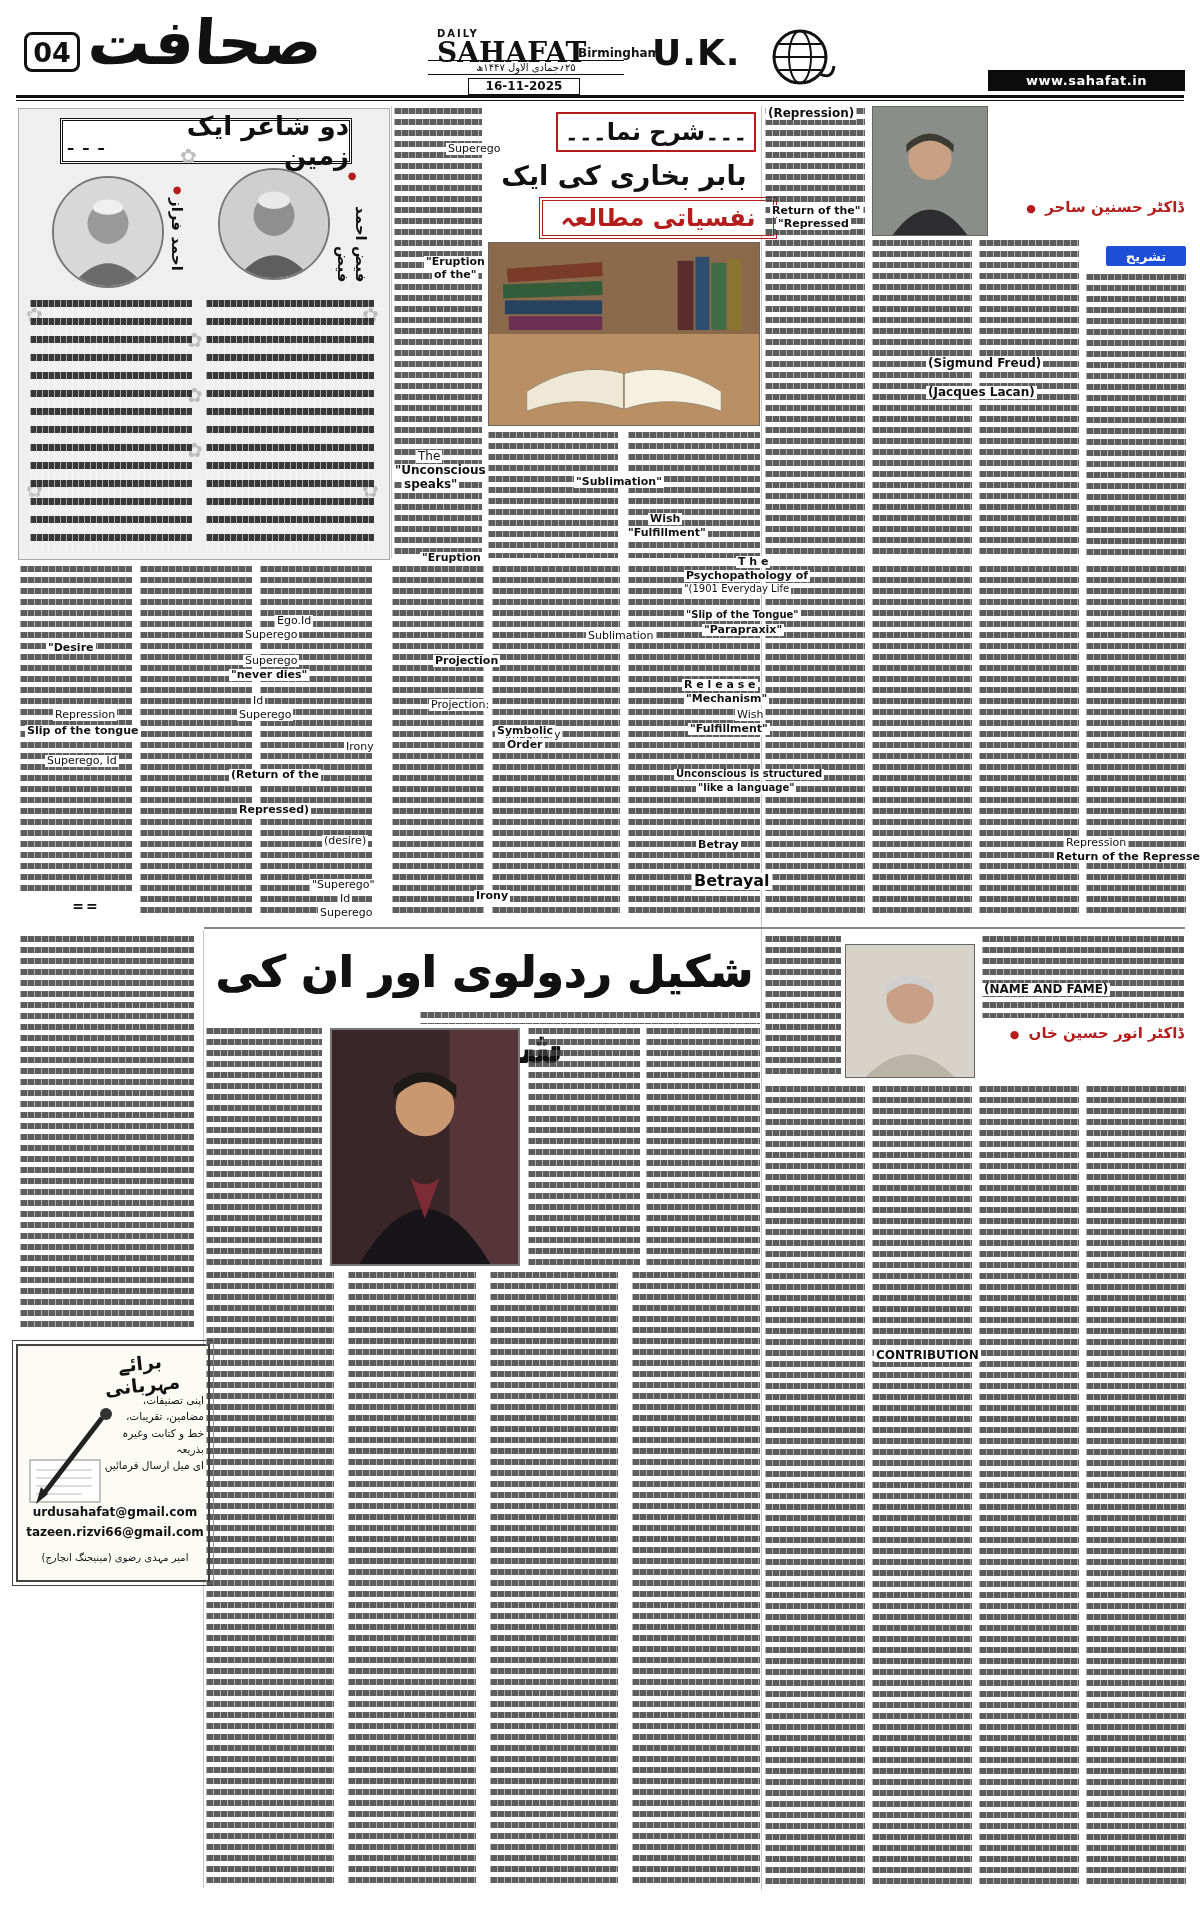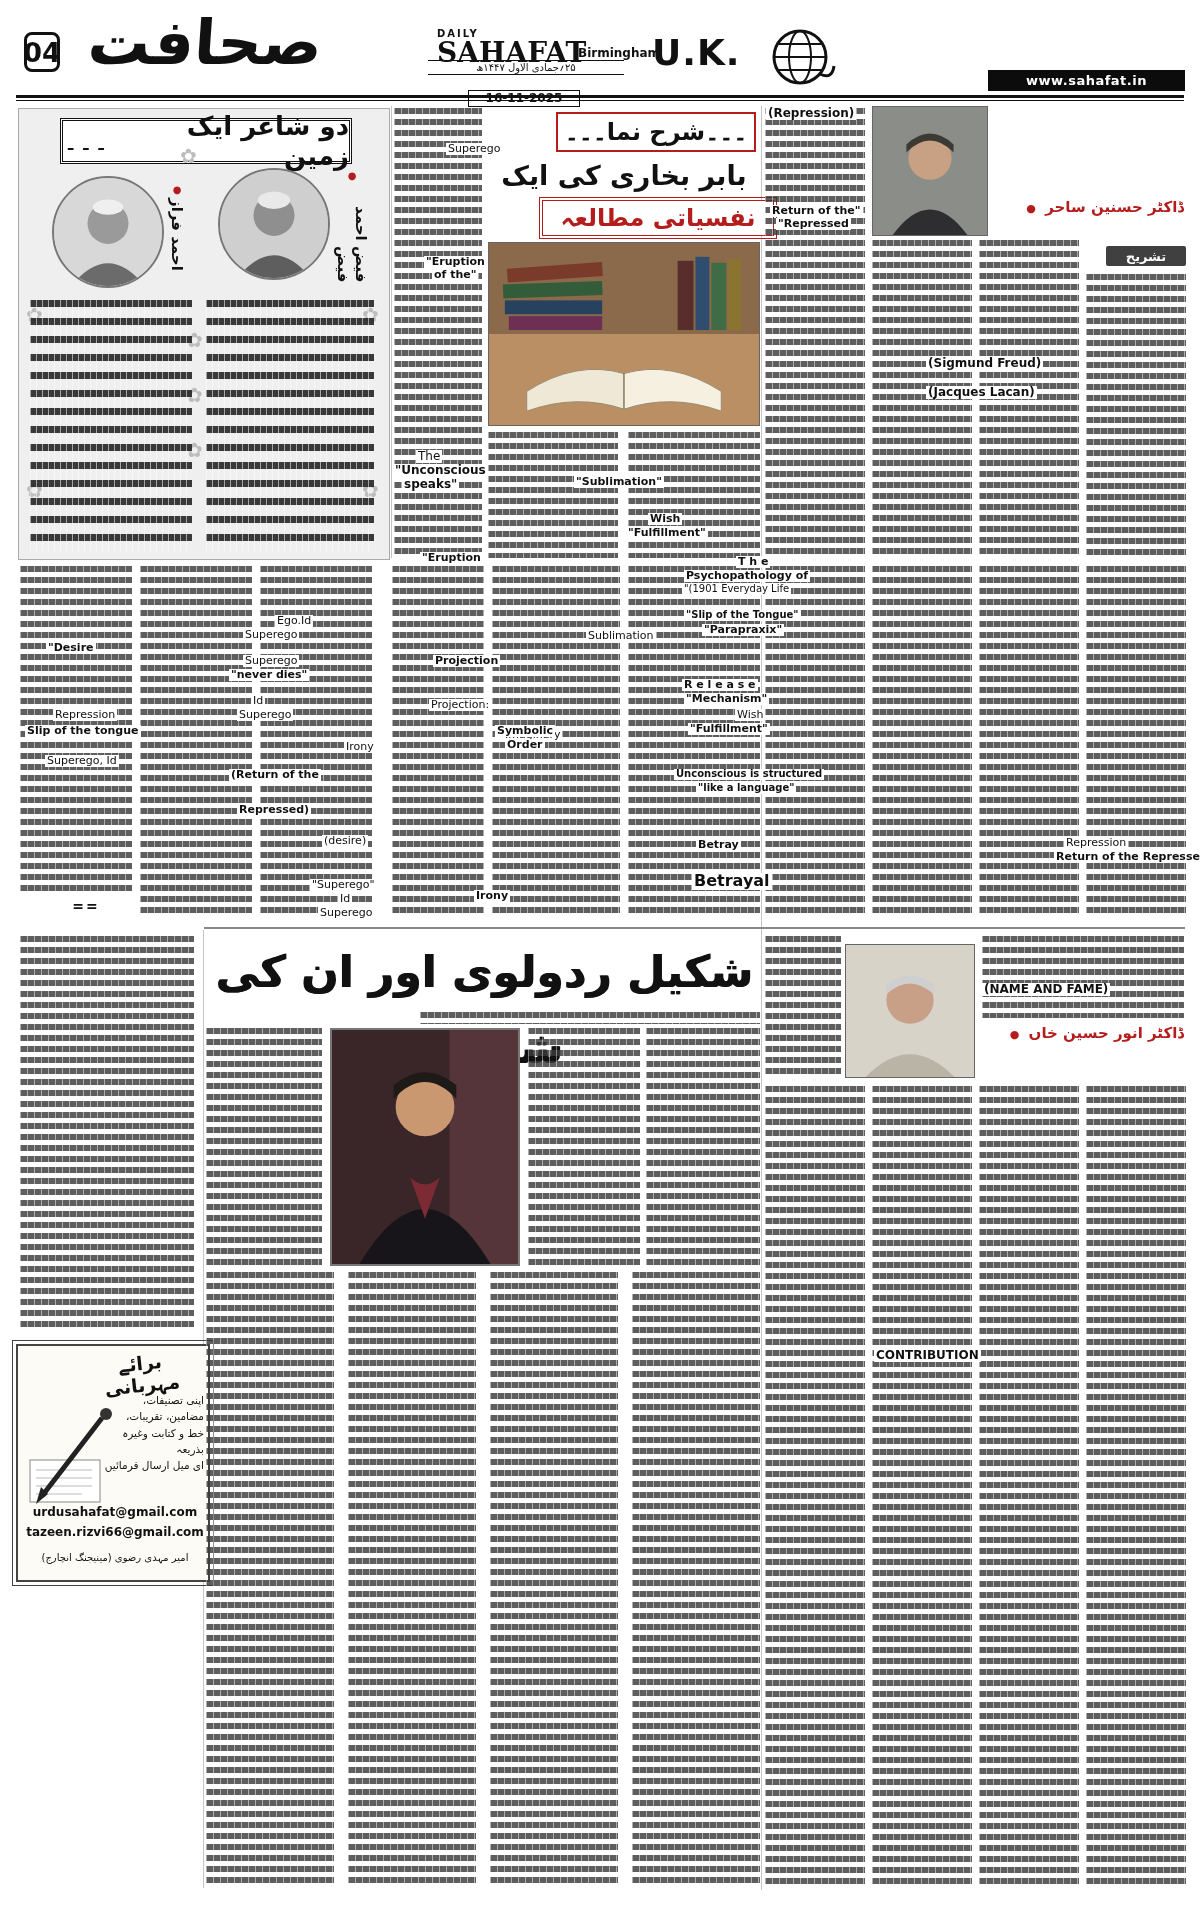--- a/index.html
+++ b/index.html
@@ -28,47 +28,47 @@
   .photo-frame svg{display:block;width:100%;height:100%;}
   .red{color:#b51d1d;}
   .headline-box{position:absolute;background:#fff;border:3px double #111;display:flex;
                 align-items:center;justify-content:center;font-weight:800;}
   .kicker-box{position:absolute;background:#fff;border:2px solid #b51d1d;display:flex;
               align-items:center;justify-content:center;font-weight:800;}
   .subhead-box{position:absolute;background:#fff;border:1px solid #b51d1d;outline:1px solid #b51d1d;
                outline-offset:2px;display:flex;align-items:center;justify-content:center;font-weight:800;}
   .author-name{position:absolute;direction:rtl;text-align:right;font-weight:800;color:#b51d1d;font-size:15px;}
   .author-name .dot{font-size:11px;margin-right:4px;}
-  .section-bar{position:absolute;background:#404040;color:#fff;display:flex;align-items:center;
+  .section-bar{position:absolute;background:#1d4ed8;color:#fff;display:flex;align-items:center;
                justify-content:center;font-weight:700;font-size:13px;border-radius:2px;}
   .poet-label{position:absolute;display:flex;flex-direction:column;align-items:center;gap:3px;
               font-weight:700;font-size:15px;}
   .poet-label .dot{color:#b51d1d;font-size:10px;}
   .contact-box{position:absolute;background:#fcfbf5;border:2px solid #444;outline:1px solid #444;
                outline-offset:3px;}
   .email-line{font-weight:700;font-size:12px;direction:ltr;text-align:center;line-height:1.7;}
 </style>
 </head>
 <body>
 
 <div class="page">
 
-  <div class="abs" style="left:24px;top:32px;width:36px;height:40px;border:3px solid #111;border-radius:8px;
+  <div class="abs" style="left:24px;top:32px;width:56px;height:40px;border:3px solid #111;border-radius:8px;
        display:flex;align-items:center;justify-content:center;font-size:27px;font-weight:800;">04</div>
 
   <div class="abs urdu" style="left:88px;top:6px;font-size:62px;font-weight:800;transform:skewX(-4deg);">صحافت</div>
 
   <div class="abs" style="left:437px;top:28px;font-size:10px;font-weight:700;letter-spacing:2px;">DAILY</div>
   <div class="abs" style="left:437px;top:36px;font-size:28px;font-weight:800;font-family:'DejaVu Serif',serif;">SAHAFAT</div>
   <div class="abs" style="left:578px;top:46px;font-size:12px;font-weight:600;">Birmingham</div>
 
   <div class="abs urdu" style="left:428px;top:60px;width:196px;height:15px;border-top:1px solid #111;
        border-bottom:1px solid #111;font-size:10px;text-align:center;line-height:14px;">۲۵؍جمادی الاول ۱۴۴۷ھ</div>
   <div class="abs" style="left:468px;top:78px;width:112px;height:17px;border:1px solid #111;font-size:12px;
-       font-weight:800;text-align:center;line-height:15px;margin-top:12px;">16-11-2025</div>
+       font-weight:800;text-align:center;line-height:15px;">16-11-2025</div>
 
   <div class="abs" style="left:652px;top:32px;font-size:36px;font-weight:800;letter-spacing:1px;">U.K.</div>
 
   <span class="abs" style="left:770px;top:26px;width:66px;height:62px;">
     <svg viewBox="0 0 66 62" width="66" height="62">
       <circle cx="30" cy="31" r="26" fill="#fff" stroke="#111" stroke-width="3"></circle>
       <ellipse cx="30" cy="31" rx="11" ry="26" fill="none" stroke="#111" stroke-width="2"></ellipse>
       <line x1="4" y1="31" x2="56" y2="31" stroke="#111" stroke-width="2"></line>
       <line x1="9" y1="18" x2="51" y2="18" stroke="#111" stroke-width="2"></line>
       <line x1="9" y1="44" x2="51" y2="44" stroke="#111" stroke-width="2"></line>

